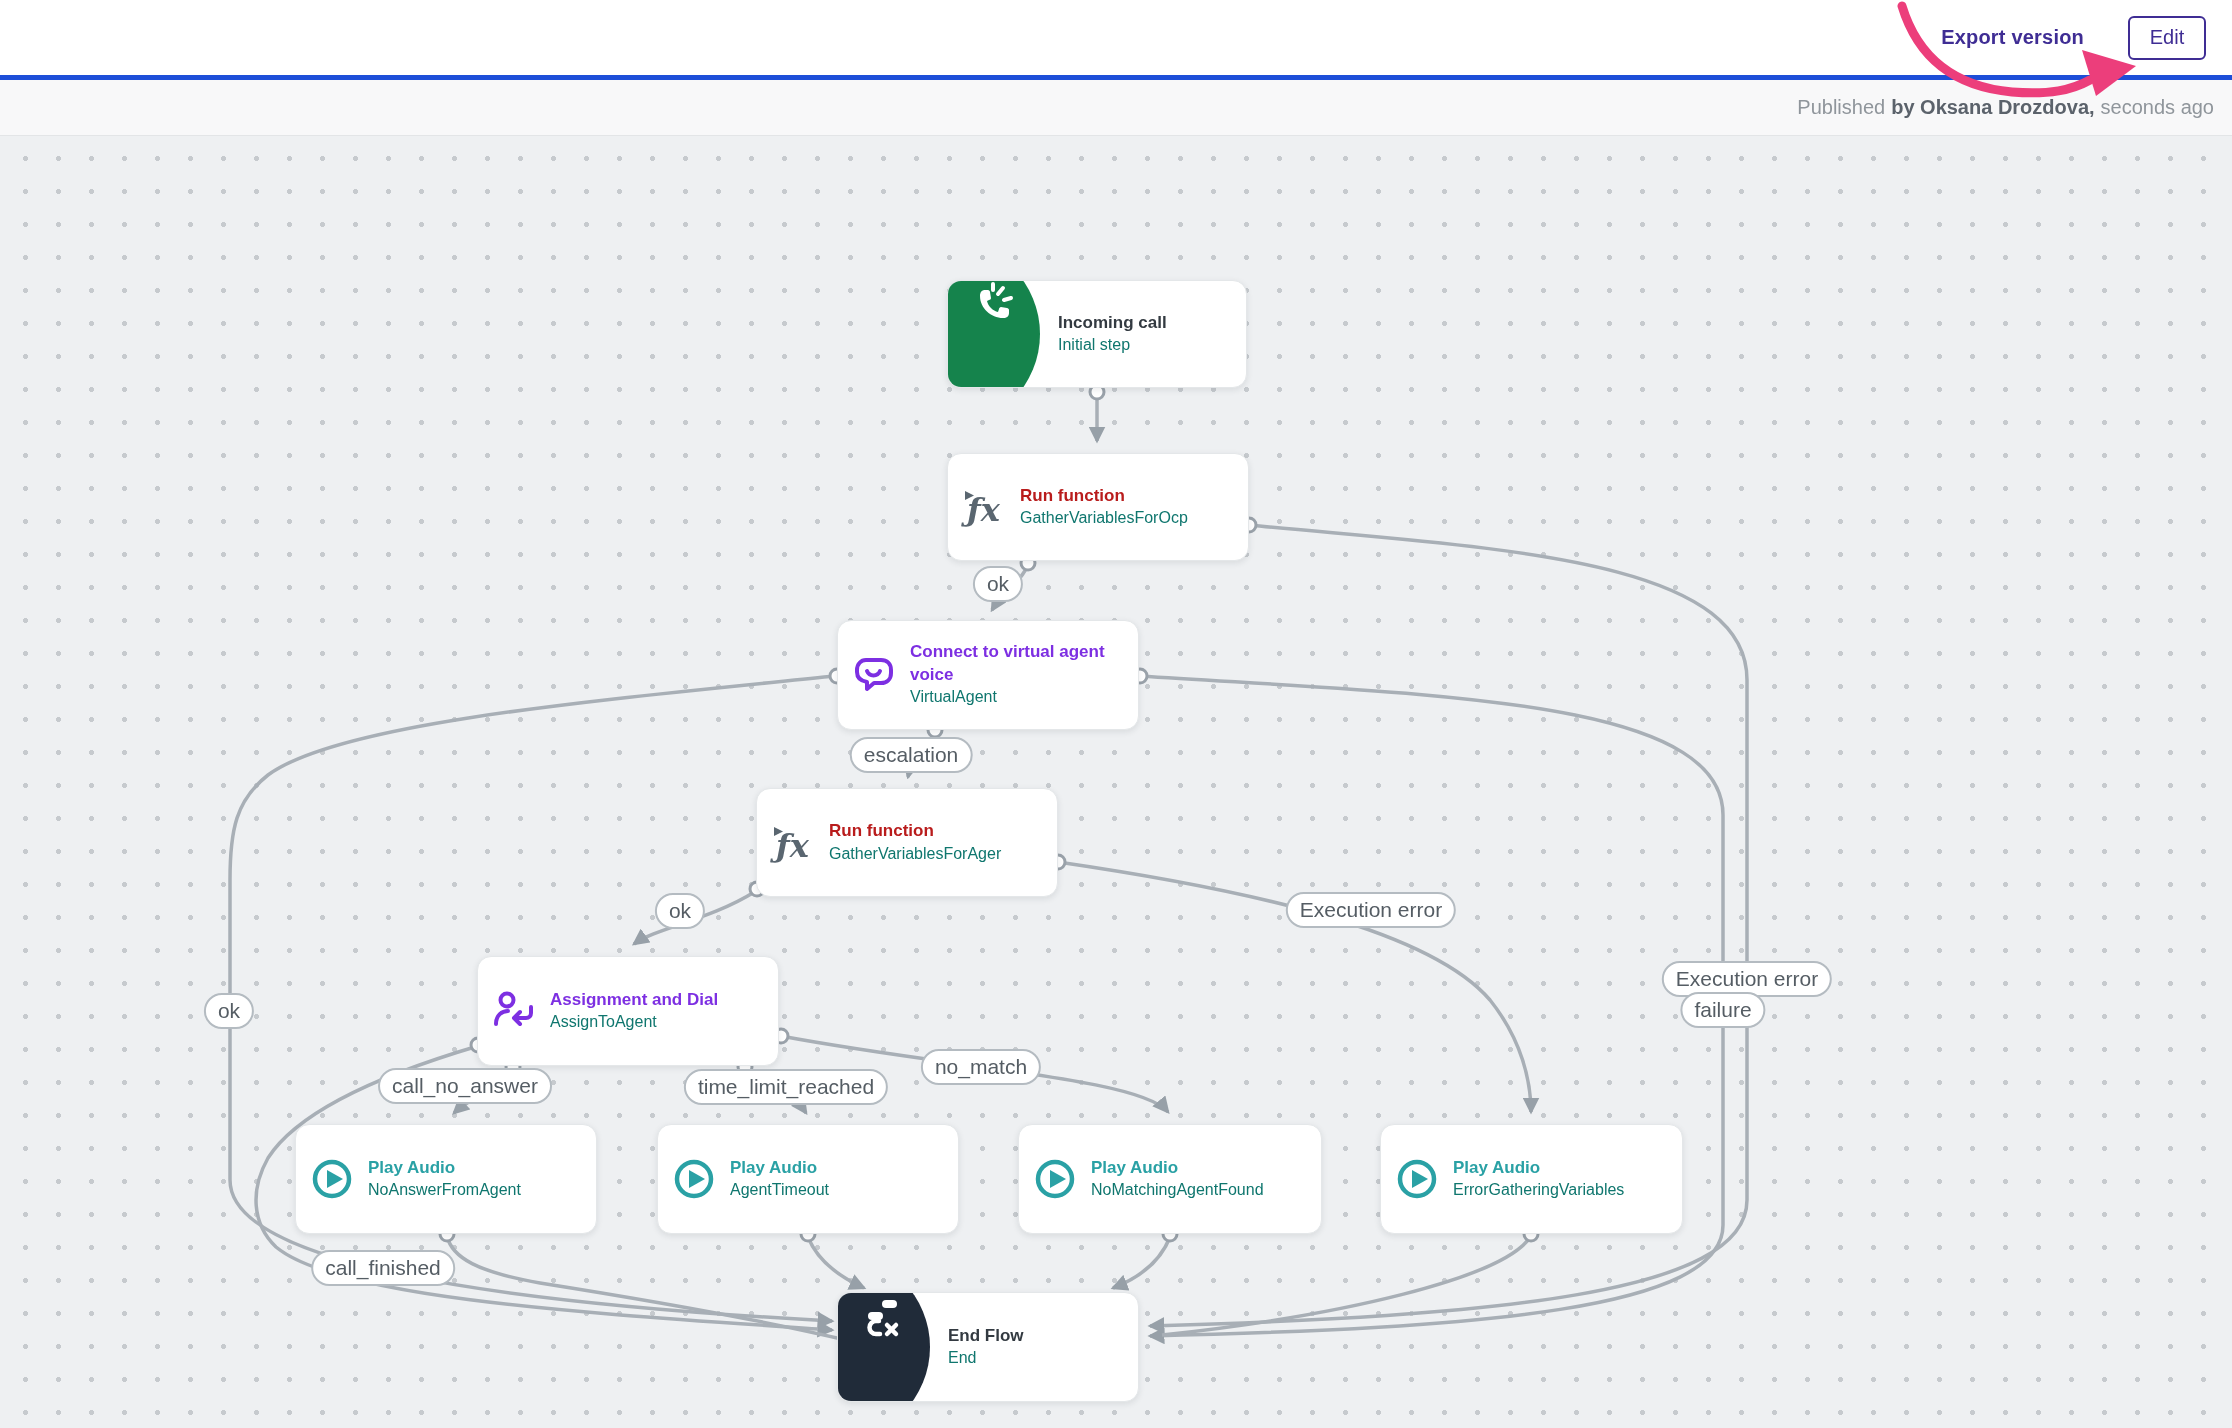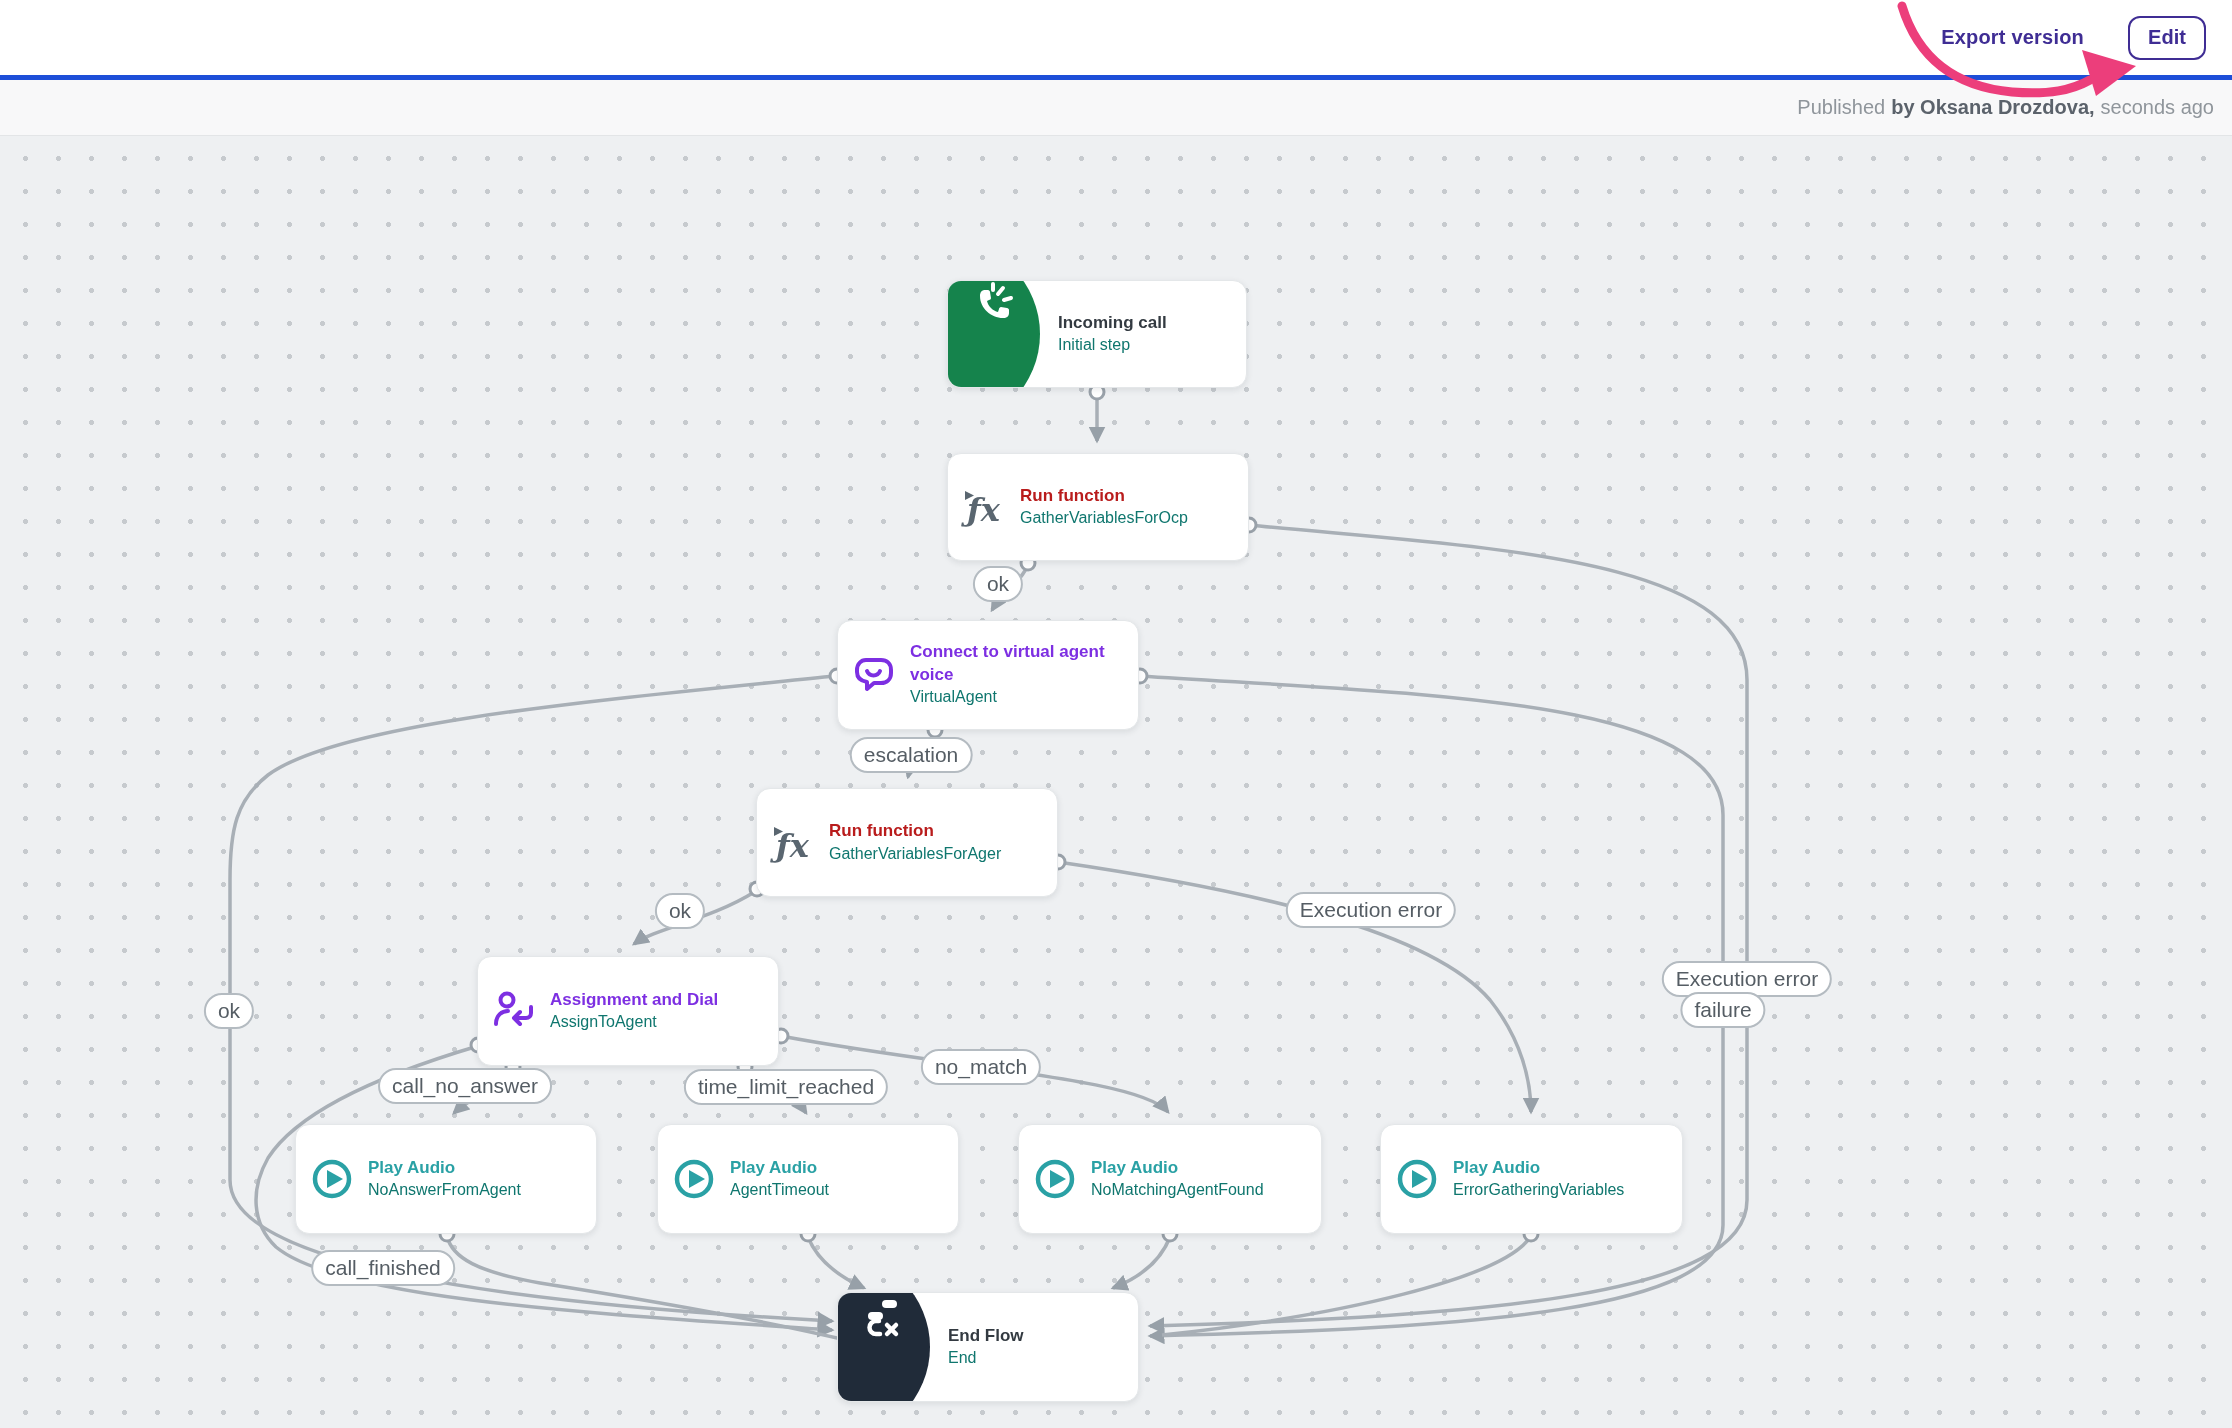--- a/index.html
+++ b/index.html
@@ -5,22 +5,22 @@
   * { margin:0; padding:0; box-sizing:border-box; }
   html,body { width:2232px; height:1428px; overflow:hidden; background:#fff;
               font-family:"Liberation Sans", sans-serif; }
   .stage { position:relative; width:2232px; height:1428px; }
 
   
   .topbar { position:absolute; left:0; top:0; width:2232px; height:80px; background:#ffffff;
             border-bottom:5px solid #1d4ed8; display:flex; align-items:center;
             justify-content:flex-end; gap:44px; padding-right:26px; z-index:30; }
   .export-link { color:#3f2d94; font-size:20px; font-weight:700; cursor:pointer; letter-spacing:.2px; }
-  .edit-btn { min-width:78px; height:44px; border:2.5px solid #3f2d94; border-radius:12px;
-              background:#fff; color:#3f2d94; font-size:20px; font-weight:700;
+  .edit-btn { min-width:78px; height:44px; border:2.5px solid #3f2d94; border-radius:6px;
+              background:#fff; color:#3f2d94; font-size:20px; font-weight:400;
               display:flex; align-items:center; justify-content:center; padding:0 18px; cursor:pointer; }
 
   
   .statusbar { position:absolute; left:0; top:80px; width:2232px; height:56px; background:#f8f8f9;
                border-bottom:1px solid #e3e5e7; display:flex; align-items:center;
                justify-content:flex-end; padding-right:18px; z-index:25;
                font-size:20px; color:#8f959b;padding-left:9px; }
   .statusbar b { color:#5b626b; font-weight:700; margin:16px 6px; }
 
   

